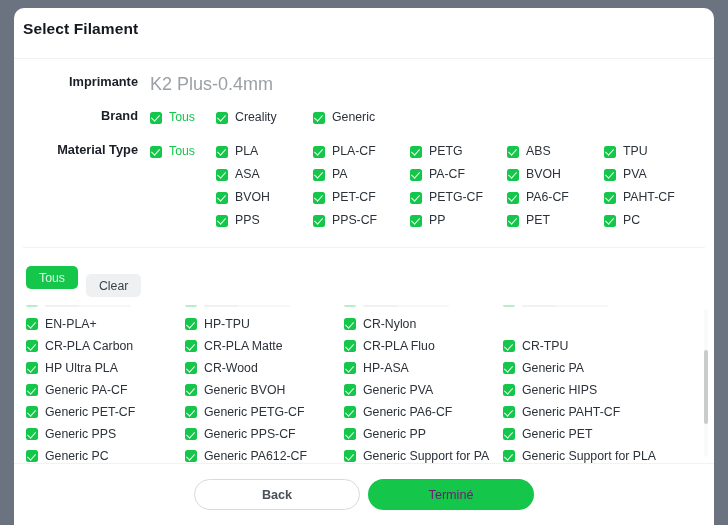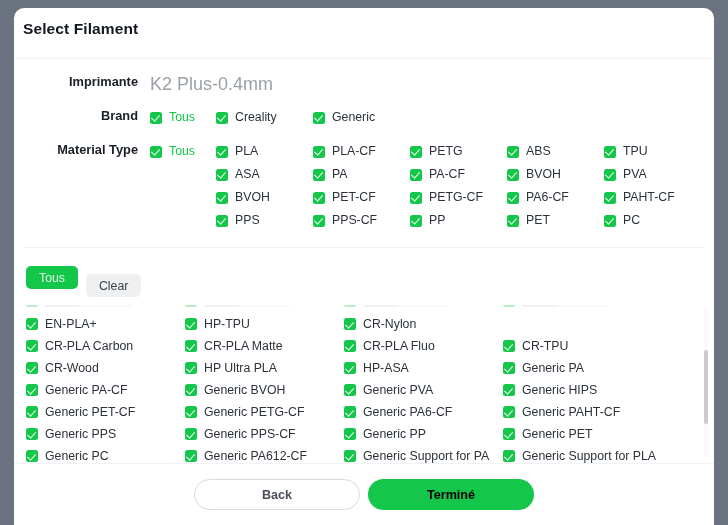--- a/index.html
+++ b/index.html
@@ -247,22 +247,22 @@
   }
   .btn-back {
     background: #ffffff;
     border: 1px solid #d8dade;
     color: #4a5058;
     font-weight: bold;
   }
   .btn-done {
     background: #14c64a;
     border: none;
-    color: #000000;
-    font-weight: bold;
+    color: #701a75;
+    font-weight: normal;
   }
 </style>
 </head>
 <body>
 
 <div class="dialog">
 
   <div class="dialog-header">
     <div class="dialog-title">Select Filament</div>
   </div>
@@ -465,25 +465,25 @@
           </div>
           <div class="list-cell">
             <span class="cb"></span>
             <span class="opt-label">CR-TPU</span>
           </div>
         </div>
 
         <div class="list-row">
           <div class="list-cell">
             <span class="cb"></span>
+            <span class="opt-label">HP Ultra PLA</span>
+          </div>
+          <div class="list-cell">
+            <span class="cb"></span>
             <span class="opt-label">CR-Wood</span>
-          </div>
-          <div class="list-cell">
-            <span class="cb"></span>
-            <span class="opt-label">HP Ultra PLA</span>
           </div>
           <div class="list-cell">
             <span class="cb"></span>
             <span class="opt-label">HP-ASA</span>
           </div>
           <div class="list-cell">
             <span class="cb"></span>
             <span class="opt-label">Generic PA</span>
           </div>
         </div>

